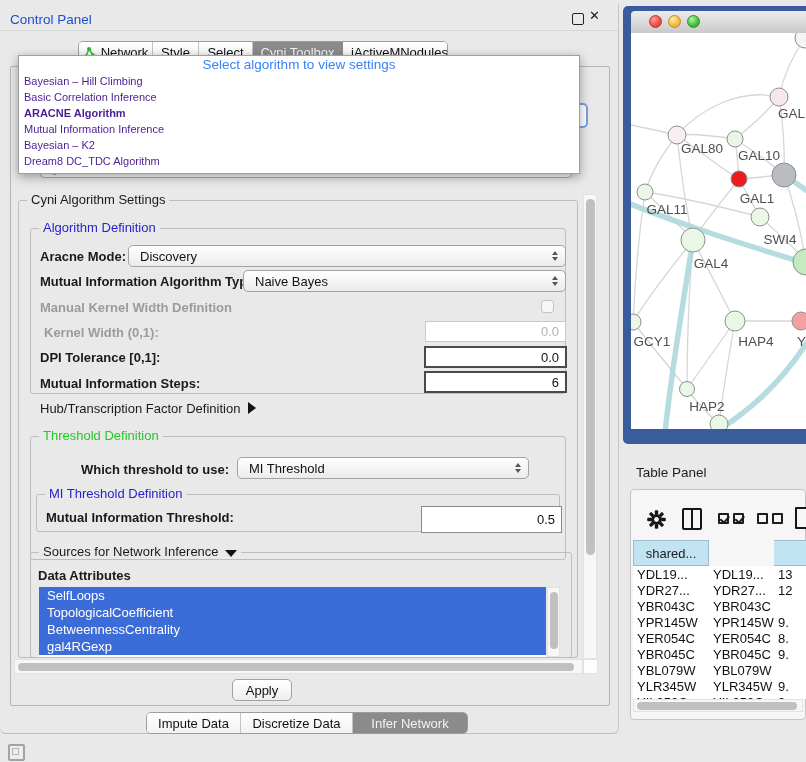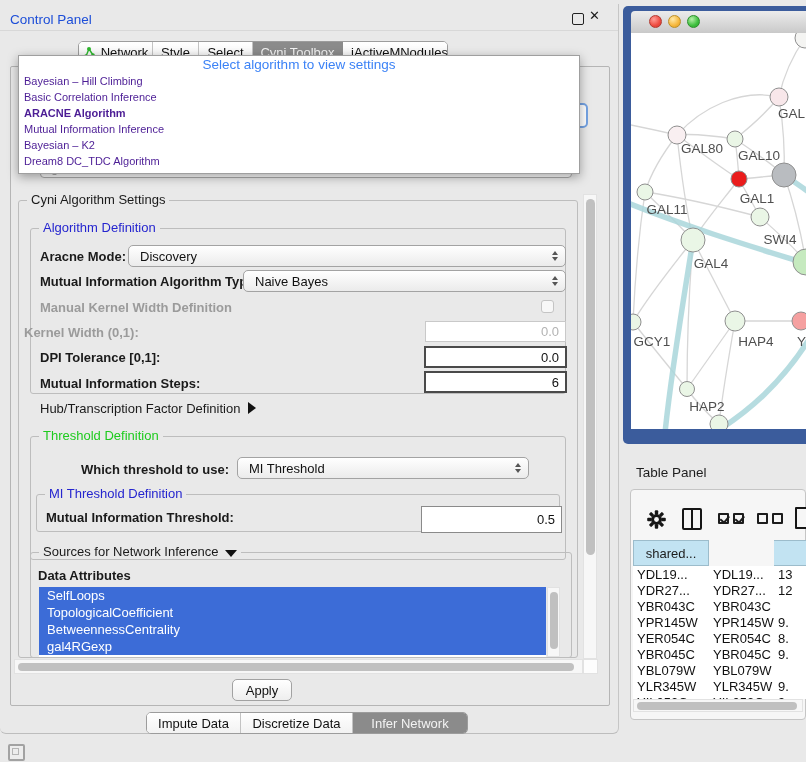--- a/index.html
+++ b/index.html
@@ -181,21 +181,21 @@
       <span>Naive Bayes</span>
       <span class="arrows">
           <span class="tri-up"></span>
           <span class="tri-dn"></span>
         </span>
     </div>
 
     <div class="lbl dis" style="left:40px;top:296px;">Manual Kernel Width Definition</div>
     <div class="checkbox" style="left:541px;top:296px;"></div>
 
-    <div class="lbl dis" style="left:24px;top:321px;">Kernel Width (0,1):</div>
+    <div class="lbl dis" style="left:44px;top:321px;">Kernel Width (0,1):</div>
     <div class="field dis" style="left:425px;top:317px;width:141px;height:21px;">
       <span>0.0</span>
     </div>
 
     <div class="lbl" style="left:40px;top:346px;">DPI Tolerance [0,1]:</div>
     <div class="field strong" style="left:424px;top:342px;width:143px;">
       <span>0.0</span>
     </div>
 
     <div class="lbl" style="left:40px;top:372px;">Mutual Information Steps:</div>

